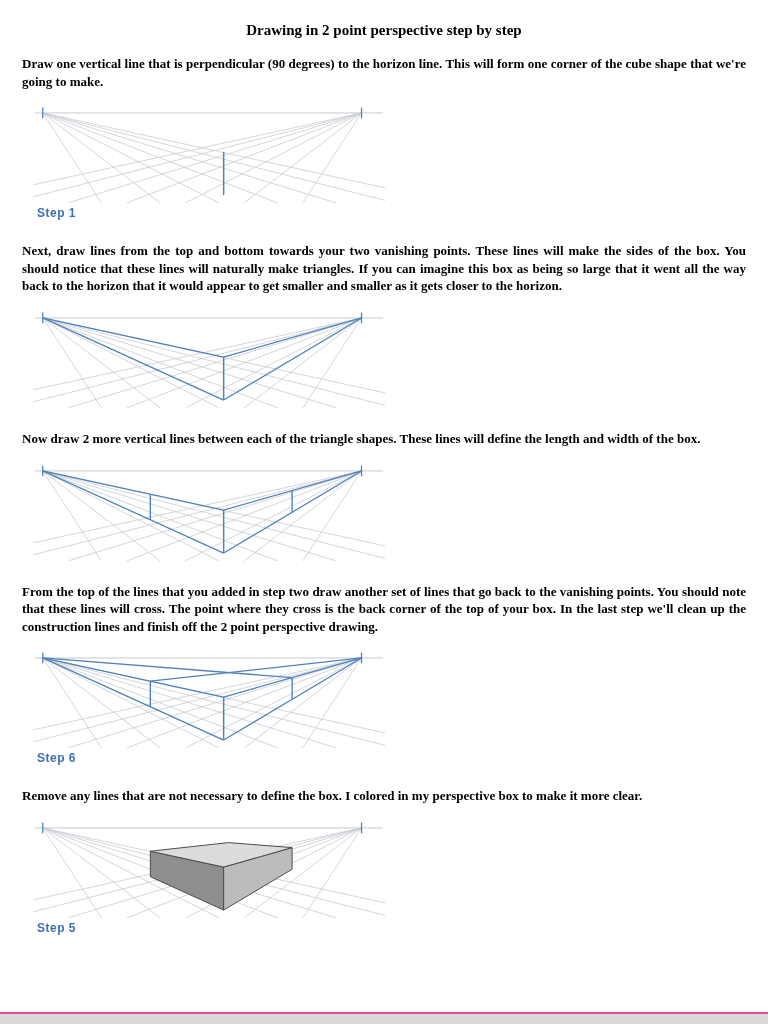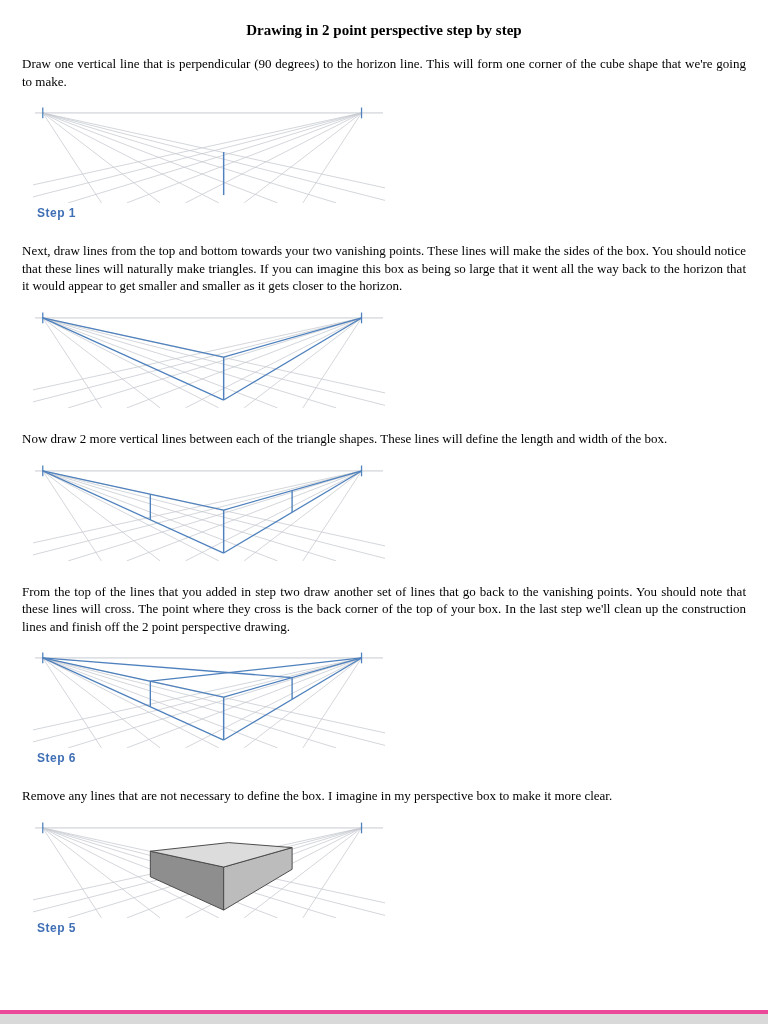--- a/index.html
+++ b/index.html
@@ -1,28 +1,29 @@
 <!DOCTYPE html>
 <html><head>
 <meta charset="utf-8">
 <style>
   html,body{margin:0;padding:0;background:#d9d9d9;}
   .page{
     width:768px;height:1014px;margin:0 auto;background:#ffffff;
     box-sizing:border-box;padding:12px 22px 0 22px;overflow:hidden;
     font-family:"Liberation Serif", serif;color:#000;
-    border-bottom:4px solid #ec4899;
+    border-bottom:2px solid #ec4899;
   }
   .title{
     font-size:15px;font-weight:bold;text-align:center;
     margin:10px 0 16px 0;
   }
   .para{
     font-size:13px;line-height:17.6px;margin:0 0 15px 0;
     text-align:justify;
+    font-weight:bold;
   }
   .diagram{margin:2px 0 22px 11px;width:356px;}
   svg.persp{width:352px;height:98px;display:block;overflow:hidden;}
   .step-label{
     font-family:"Liberation Sans", sans-serif;
     font-size:12px;font-weight:bold;letter-spacing:0.5px;
     color:#3f6fb5;margin:3px 0 0 4px;
   }
 </style>
 </head>
@@ -150,21 +151,21 @@
           <line x1="120" y1="31.8" x2="120" y2="57.9" stroke="#4f81bd" stroke-width="1.4"></line>
           <line x1="265" y1="28.1" x2="265" y2="50.3" stroke="#4f81bd" stroke-width="1.4"></line>
           <line x1="120" y1="31.8" x2="336" y2="8" stroke="#4f81bd" stroke-width="1.3"></line>
           <line x1="265" y1="28.1" x2="10" y2="8" stroke="#4f81bd" stroke-width="1.3"></line>
         </svg>
       <figcaption class="step-label">Step 6</figcaption>
     </figure>
   </section>
 
   <section>
-    <p class="para">Remove any lines that are not necessary to define the box. I imagine in my perspective box to make it more clear.</p>
+    <p class="para">Remove any lines that are not necessary to define the box. I colored in my perspective box to make it more clear.</p>
     <figure class="diagram">
       <svg class="persp" viewBox="0 0 360 100">
           <line x1="2" y1="8" x2="358" y2="8" stroke="#c6cad1" stroke-width="1"></line>
           <line x1="10" y1="8" x2="70" y2="100" stroke="#c6cad1" stroke-width="0.8"></line>
           <line x1="10" y1="8" x2="130" y2="100" stroke="#c6cad1" stroke-width="0.8"></line>
           <line x1="10" y1="8" x2="190" y2="100" stroke="#c6cad1" stroke-width="0.8"></line>
           <line x1="10" y1="8" x2="250" y2="100" stroke="#c6cad1" stroke-width="0.8"></line>
           <line x1="10" y1="8" x2="310" y2="100" stroke="#c6cad1" stroke-width="0.8"></line>
           <line x1="10" y1="8" x2="370" y2="100" stroke="#c6cad1" stroke-width="0.8"></line>
           <line x1="10" y1="8" x2="430" y2="100" stroke="#c6cad1" stroke-width="0.8"></line>

